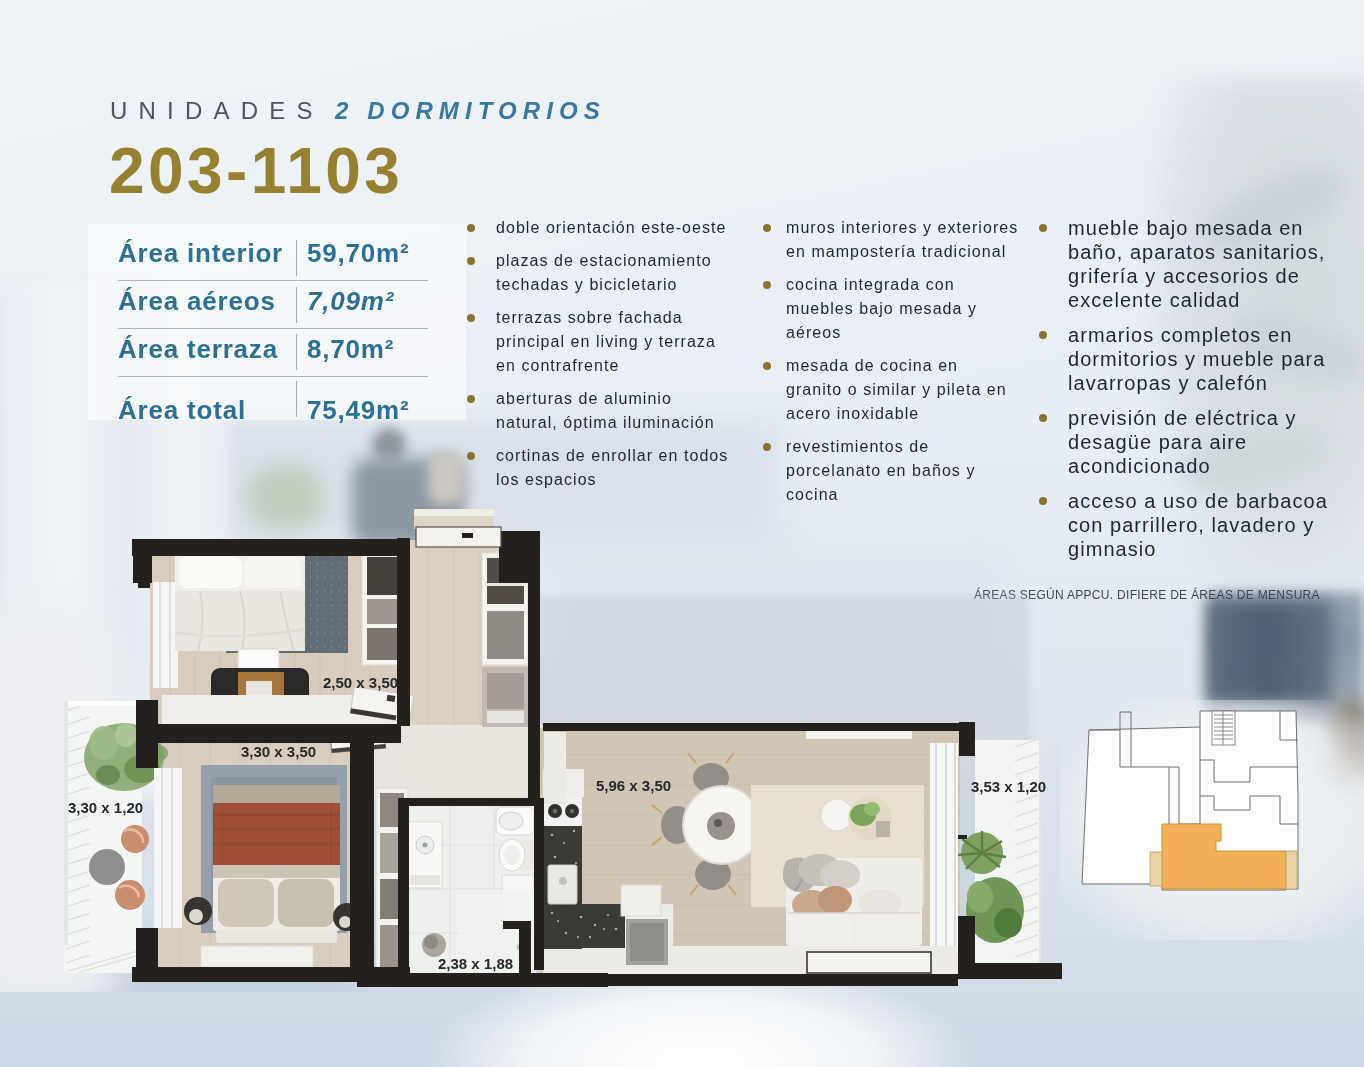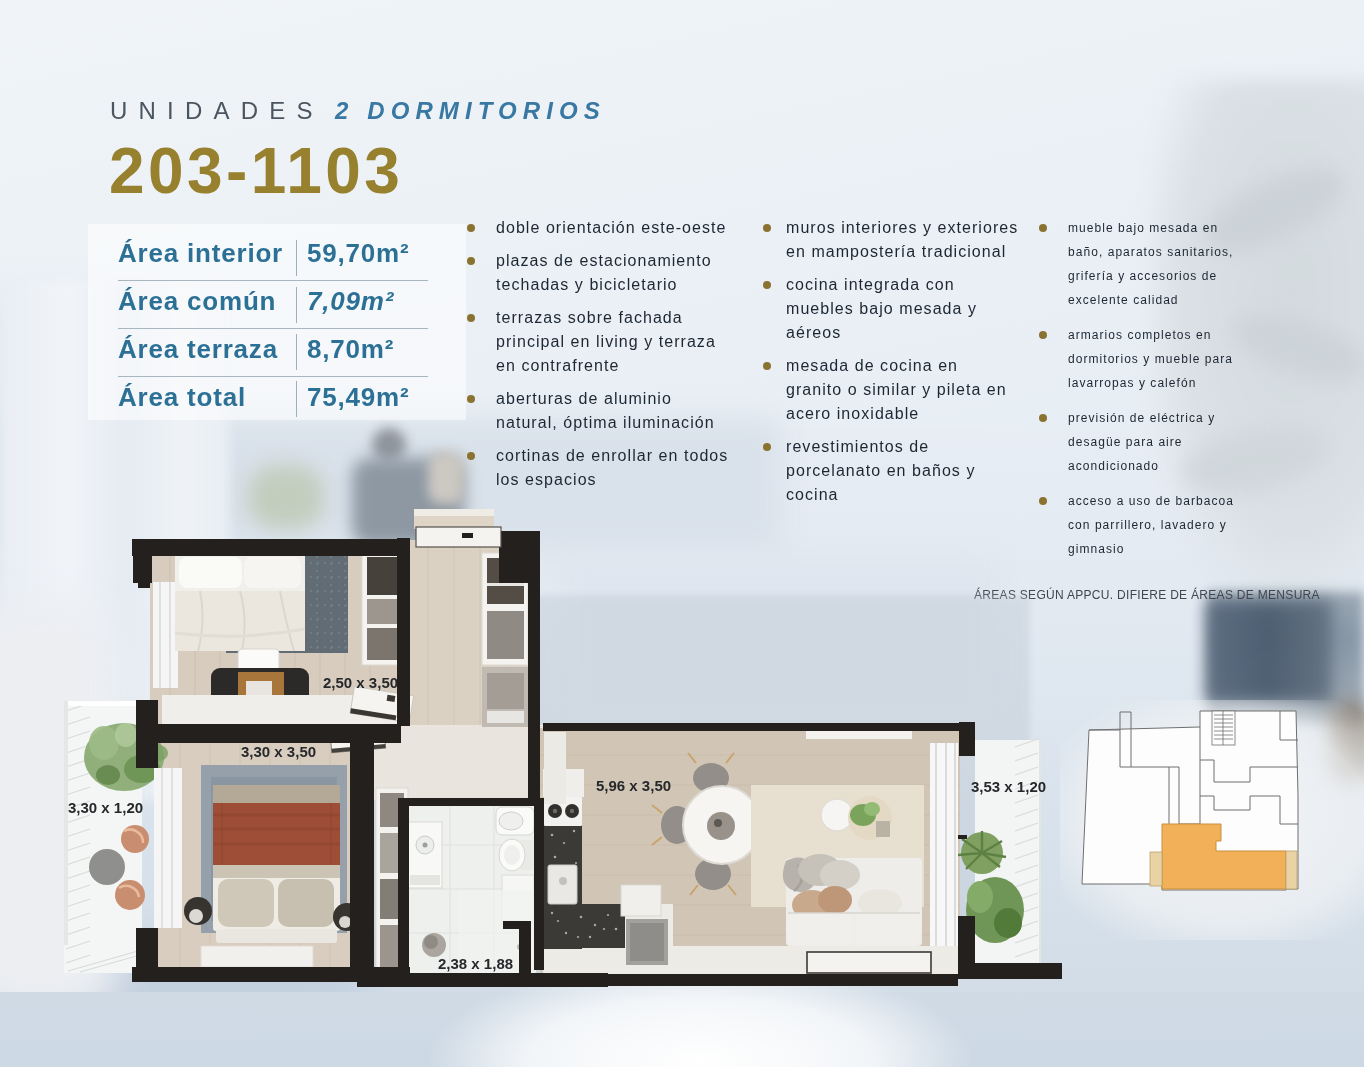--- a/index.html
+++ b/index.html
@@ -52,25 +52,25 @@
 
   <div class="abs" style="left:335px;top:97px;font-size:24px;letter-spacing:6.1px;color:#3878a3;font-weight:700;font-style:italic;">2 DORMITORIOS</div>
 
   <div class="abs" style="left:109px;top:134px;font-size:64px;letter-spacing:3.4px;color:#97812e;font-weight:700;">203-1103</div>
 
   <div class="abs" style="left:88px;top:224px;width:378px;height:196px;background:rgba(255,255,255,0.55);"></div>
 
   <div class="abs" style="left:118px;top:238px;width:330px;font-size:26px;font-weight:700;letter-spacing:0.8px;color:#2c7195;">
     <div style="position:relative;height:47px;"><span>Área interior</span><span style="position:absolute;left:189px;letter-spacing:0.8px;">59,70m²</span></div>
     <div style="height:0;border-top:1px solid #a9b6c0;width:310px;margin-top:-5px;"></div>
-    <div style="position:relative;height:47px;margin-top:5px;"><span>Área común</span><span style="position:absolute;left:189px;letter-spacing:0.8px;font-style:italic;">7,09m²</span></div>
+    <div style="position:relative;height:47px;margin-top:5px;"><span>Área aéreos</span><span style="position:absolute;left:189px;letter-spacing:0.8px;font-style:italic;">7,09m²</span></div>
     <div style="height:0;border-top:1px solid #a9b6c0;width:310px;margin-top:-5px;"></div>
     <div style="position:relative;height:47px;margin-top:5px;"><span>Área terraza</span><span style="position:absolute;left:189px;letter-spacing:0.8px;">8,70m²</span></div>
     <div style="height:0;border-top:1px solid #a9b6c0;width:310px;margin-top:-5px;"></div>
-    <div style="position:relative;height:47px;margin-top:5px;"><span>Área total</span><span style="position:absolute;left:189px;letter-spacing:0.8px;">75,49m²</span></div>
+    <div style="position:relative;height:47px;margin-top:18px;"><span>Área total</span><span style="position:absolute;left:189px;letter-spacing:0.8px;">75,49m²</span></div>
   </div>
 
   <div class="abs" style="left:296px;top:240px;width:1px;height:36px;background:#9eafbb;"></div>
   <div class="abs" style="left:296px;top:287px;width:1px;height:36px;background:#9eafbb;"></div>
   <div class="abs" style="left:296px;top:334px;width:1px;height:36px;background:#9eafbb;"></div>
   <div class="abs" style="left:296px;top:381px;width:1px;height:36px;background:#9eafbb;"></div>
 
   <div class="abs" id="col1" style="left:467px;top:216px;width:300px;font-size:16px;letter-spacing:1.05px;color:#1c2733;line-height:24px;">
     <div class="it">
         <span class="b"></span>
@@ -106,21 +106,21 @@
     <div class="it">
         <span class="b"></span>
         <div>mesada de cocina en<br>granito o similar y pileta en<br>acero inoxidable</div>
       </div>
     <div class="it">
         <span class="b"></span>
         <div>revestimientos de<br>porcelanato en baños y<br>cocina</div>
       </div>
   </div>
 
-  <div class="abs" id="col3" style="left:1039px;top:216px;width:300px;font-size:12px;letter-spacing:1.05px;color:#1c2733;line-height:24px;">
+  <div class="abs" id="col3" style="left:1039px;top:216px;width:300px;font-size:20px;letter-spacing:1.05px;color:#1c2733;line-height:24px;">
     <div class="it3">
         <span class="b"></span>
         <div>mueble bajo mesada en<br>baño, aparatos sanitarios,<br>grifería y accesorios de<br>excelente calidad</div>
       </div>
     <div class="it3">
         <span class="b"></span>
         <div>armarios completos en<br>dormitorios y mueble para<br>lavarropas y calefón</div>
       </div>
     <div class="it3">
         <span class="b"></span>

